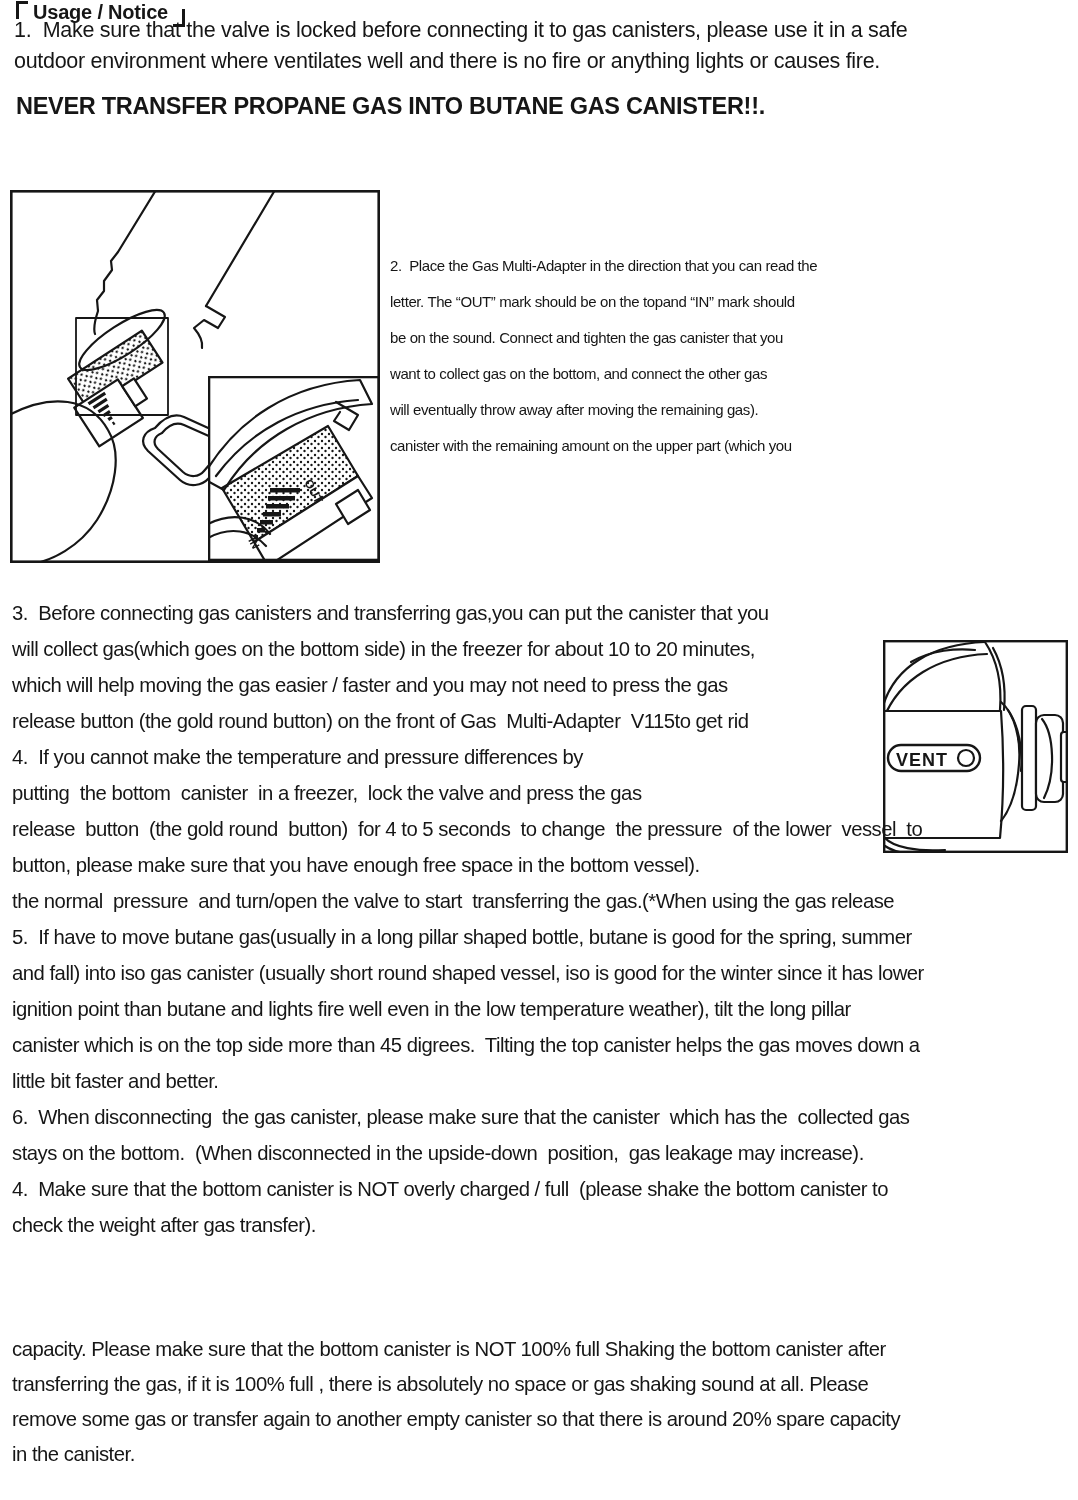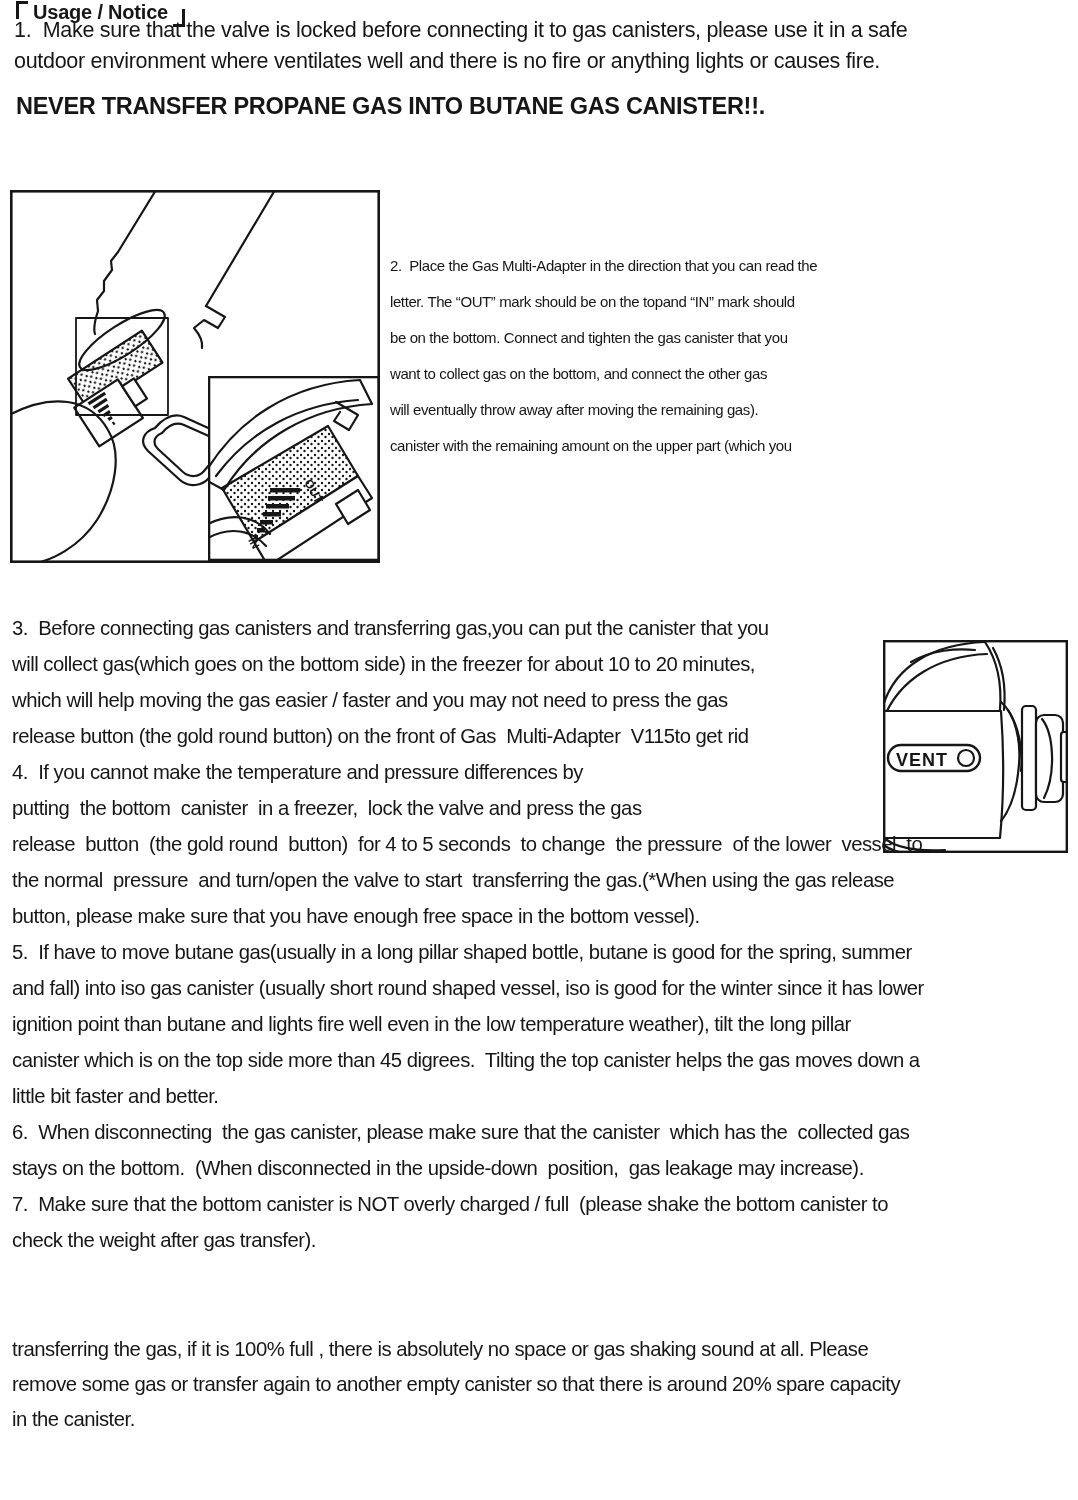--- a/index.html
+++ b/index.html
@@ -15,21 +15,21 @@
   .cb{display:inline-block;width:9px;height:15px;vertical-align:middle;}
   .cb-open{border-top:3px solid #161616;border-left:3px solid #161616;margin-right:5px;margin-bottom:8px;}
   .cb-close{border-bottom:3px solid #161616;border-right:3px solid #161616;margin-left:5px;margin-top:8px;}
   .step1{left:14px;top:15px;font-size:21.5px;letter-spacing:-0.3px;line-height:31px;}
   .warning{left:16px;top:93px;font-size:23.5px;font-weight:bold;letter-spacing:-0.3px;white-space:pre;}
   
   .fig1{left:10px;top:190px;z-index:1;}
   .fig2{left:883px;top:640px;z-index:1;}
   
   .step2{left:390px;top:248px;font-size:15px;letter-spacing:-0.4px;line-height:36px;z-index:2;}
-  .bodytext{left:12px;top:595px;font-size:20.3px;letter-spacing:-0.5px;line-height:36px;z-index:2;margin-top:15px;}
+  .bodytext{left:12px;top:595px;font-size:20.3px;letter-spacing:-0.5px;line-height:36px;z-index:2;}
   .footer{left:12px;top:1332px;font-size:20.3px;letter-spacing:-0.5px;line-height:35px;z-index:2;}
   svg{display:block;}
 </style>
 </head>
 <body>
 
 <div class="abs title">
   <span class="cb cb-open"></span><span>Usage / Notice</span><span class="cb cb-close"></span>
 </div>
 
@@ -124,21 +124,21 @@
     <rect x="199" y="187" width="170" height="183" fill="none" stroke="#161616" stroke-width="2.6"></rect>
   </g>
 
   <rect x="1.3" y="1.3" width="367.4" height="370.4" fill="none" stroke="#161616" stroke-width="2.6"></rect>
 </svg>
 </div>
 
 <div class="abs step2 lines">
     <div>2.  Place the Gas Multi-Adapter in the direction that you can read the</div>
     <div>letter. The “OUT” mark should be on the topand “IN” mark should</div>
-    <div>be on the bottom. Connect and tighten the gas canister that you</div>
+    <div>be on the sound. Connect and tighten the gas canister that you</div>
     <div>want to collect gas on the bottom, and connect the other gas</div>
     <div>will eventually throw away after moving the remaining gas).</div>
     <div>canister with the remaining amount on the upper part (which you</div>
   </div>
 
 <div class="abs fig2">
 <svg width="185" height="213" viewBox="0 0 185 213">
   <defs>
         <clipPath id="ventclip">
           <rect x="0" y="0" width="185" height="213"></rect>
@@ -181,37 +181,38 @@
   <div class="lines">
       <div>3.  Before connecting gas canisters and transferring gas,you can put the canister that you</div>
       <div>will collect gas(which goes on the bottom side) in the freezer for about 10 to 20 minutes,</div>
       <div>which will help moving the gas easier / faster and you may not need to press the gas</div>
       <div>release button (the gold round button) on the front of Gas  Multi-Adapter  V115to get rid</div>
     </div>
   <div class="lines">
       <div>4.  If you cannot make the temperature and pressure differences by</div>
       <div>putting  the bottom  canister  in a freezer,  lock the valve and press the gas</div>
       <div>release  button  (the gold round  button)  for 4 to 5 seconds  to change  the pressure  of the lower  vessel  to</div>
+      <div>button, please make sure that you have enough free space in the bottom vessel).</div>
       <div>the normal  pressure  and turn/open the valve to start  transferring the gas.(*When using the gas release</div>
-      <div>button, please make sure that you have enough free space in the bottom vessel).</div>
     </div>
   <div class="lines">
       <div>5.  If have to move butane gas(usually in a long pillar shaped bottle, butane is good for the spring, summer</div>
       <div>and fall) into iso gas canister (usually short round shaped vessel, iso is good for the winter since it has lower</div>
       <div>ignition point than butane and lights fire well even in the low temperature weather), tilt the long pillar</div>
       <div>canister which is on the top side more than 45 digrees.  Tilting the top canister helps the gas moves down a</div>
       <div>little bit faster and better.</div>
     </div>
   <div class="lines">
       <div>6.  When disconnecting  the gas canister, please make sure that the canister  which has the  collected gas</div>
       <div>stays on the bottom.  (When disconnected in the upside-down  position,  gas leakage may increase).</div>
     </div>
   <div class="lines">
-      <div>7.  Make sure that the bottom canister is NOT overly charged / full  (please shake the bottom canister to</div>
+      <div>4.  Make sure that the bottom canister is NOT overly charged / full  (please shake the bottom canister to</div>
       <div>check the weight after gas transfer).</div>
     </div>
 </div>
 
 <div class="abs footer lines">
+    <div>capacity. Please make sure that the bottom canister is NOT 100% full Shaking the bottom canister after</div>
     <div>transferring the gas, if it is 100% full , there is absolutely no space or gas shaking sound at all. Please</div>
     <div>remove some gas or transfer again to another empty canister so that there is around 20% spare capacity</div>
     <div>in the canister.</div>
   </div>
 
 </body></html>

